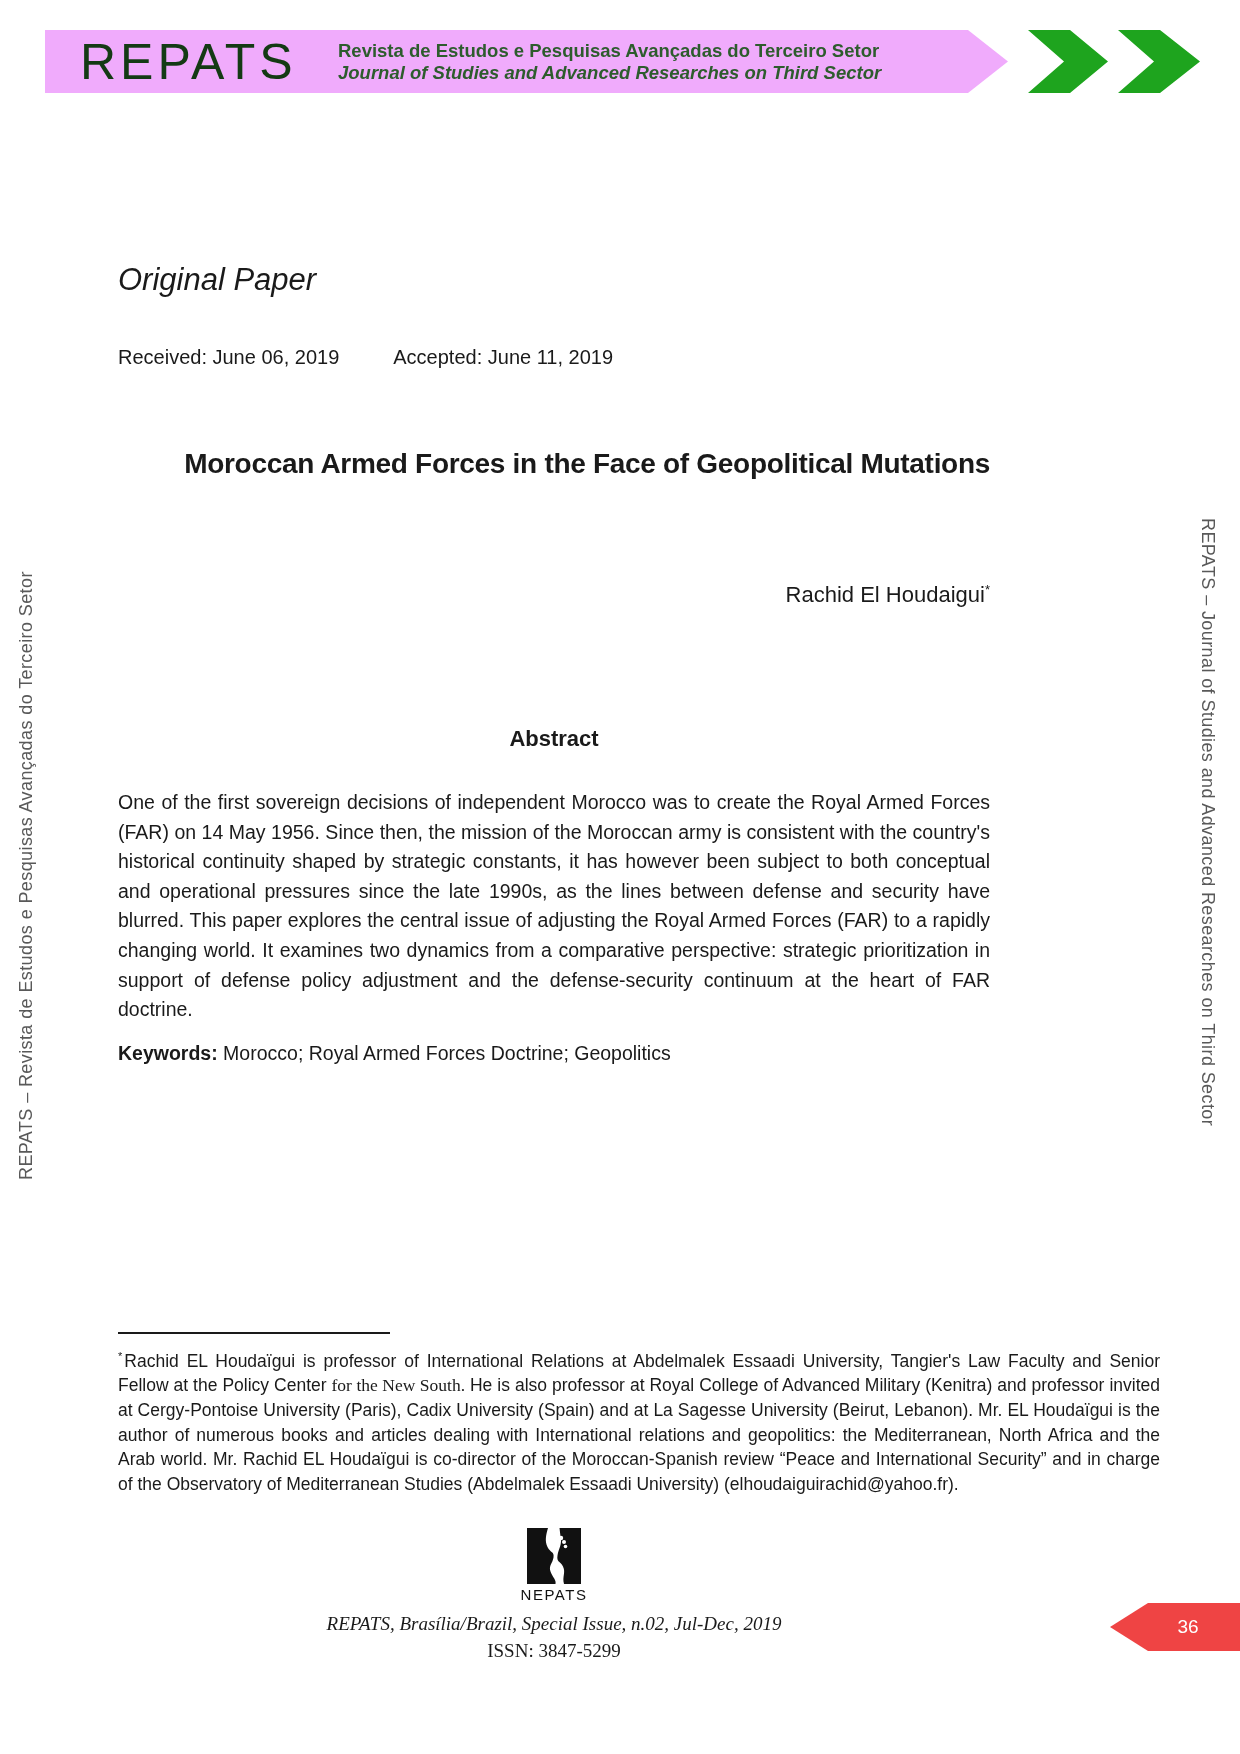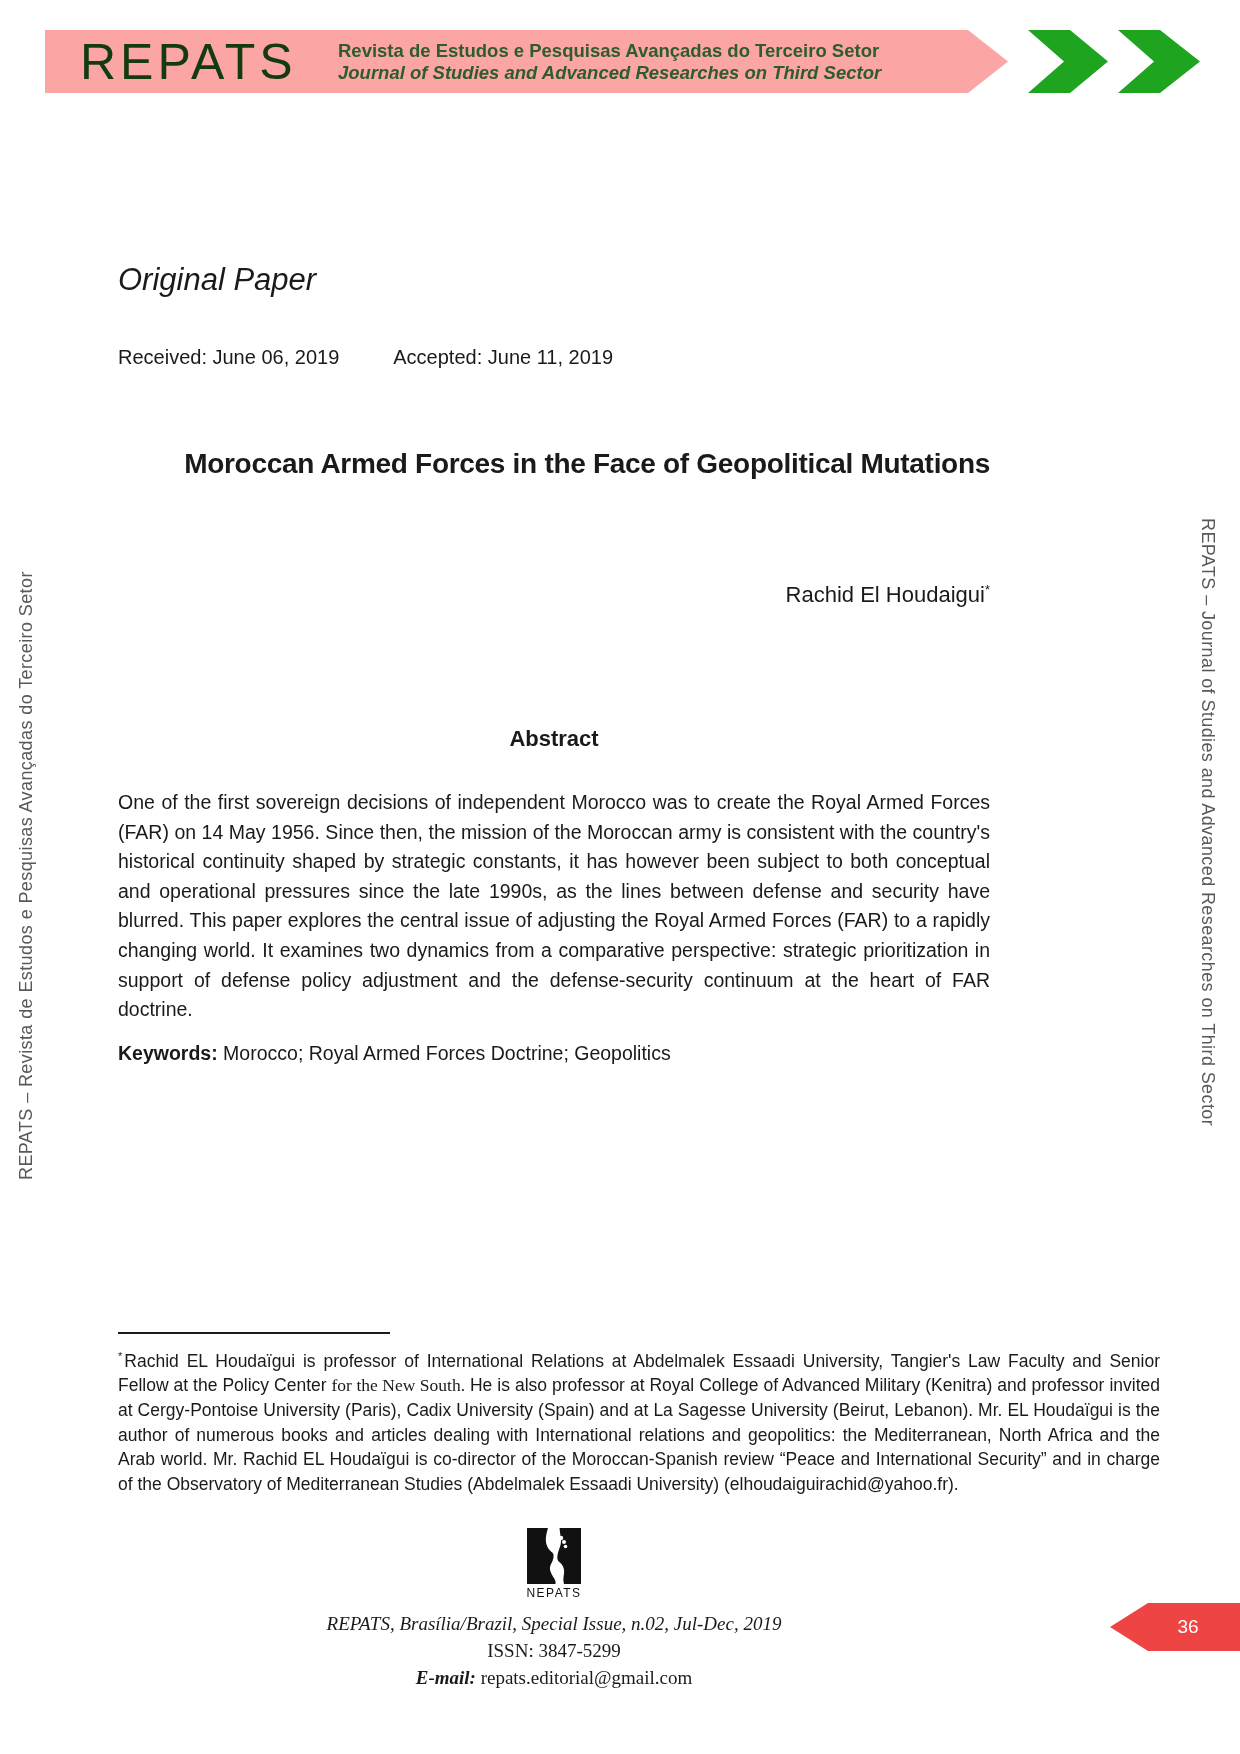--- a/index.html
+++ b/index.html
@@ -5,21 +5,21 @@
   * { margin:0; padding:0; box-sizing:border-box; }
   html,body { background:#ffffff; }
   .page {
     position:relative; width:1240px; height:1754px; background:#ffffff;
     font-family:"Liberation Sans", sans-serif; color:#1a1a1a; overflow:hidden;
   }
 
   
   .banner-main {
     position:absolute; left:45px; top:30px; width:963px; height:63px;
-    background:#fca5a5;
+    background:#f0abfc;
     clip-path:polygon(0 0, calc(100% - 40px) 0, 100% 50%, calc(100% - 40px) 100%, 0 100%);
   }
   .banner-logo {
     position:absolute; left:35px; top:4px; font-size:50px; line-height:56px;
     font-weight:400; letter-spacing:4px; color:#143a14;
   }
   .banner-subtitles {
     position:absolute; left:293px; top:10px; font-size:18.5px; line-height:22px;
     color:#2d5c2d; font-weight:700;
   }
@@ -58,21 +58,21 @@
   .footnote {
     position:absolute; left:118px; top:1344px; width:1042px;
     font-size:17.5px; line-height:24.6px; text-align:justify;
   }
   .footnote sup { font-size:11px; vertical-align:super; margin-right:2px; }
   .footnote .serif-frag { font-family:"Liberation Serif", serif; }
 
   
   .nepats { position:absolute; left:118px; top:1528px; width:872px; text-align:center; }
   .nepats svg { display:block; margin:0 auto; }
-  .nepats-caption { font-size:12px; letter-spacing:1.5px; margin-top:2px; color:#111111; }
+  .nepats-caption { font-size:15px; letter-spacing:1.5px; margin-top:2px; color:#111111; }
   .footer-lines { position:absolute; left:118px; top:1610px; width:872px; text-align:center; font-family:"Liberation Serif", serif; font-size:19px; line-height:27px; }
   .footer-lines .f1 { font-style:italic; }
   .footer-lines .f3 .email-label { font-weight:700; font-style:italic; }
 
   .page-badge {
     position:absolute; left:1110px; top:1603px; width:130px; height:48px;
     background:#ef4444;
     clip-path:polygon(0 50%, 38px 0, 100% 0, 100% 100%, 38px 100%);
     display:flex; align-items:center; justify-content:center;
     color:#ffffff; font-size:19px; padding-left:26px;
@@ -130,22 +130,19 @@
       <circle cx="34" cy="10" r="2.2" fill="#ffffff"></circle>
       <circle cx="37" cy="14" r="2.0" fill="#ffffff"></circle>
       <circle cx="38.5" cy="18.5" r="1.8" fill="#ffffff"></circle>
     </svg>
     <div class="nepats-caption">NEPATS</div>
   </div>
 
   <div class="footer-lines">
     <div class="f1">REPATS, Brasília/Brazil, Special Issue, n.02, Jul-Dec, 2019</div>
     <div class="f2">ISSN: 3847-5299</div>
-    <div class="f3">
-      <span class="email-label">E-mail:</span><span> repats.editorial@gmail.com</span>
-    </div>
   </div>
 
   <div class="page-badge">
     <span>36</span>
   </div>
 
 </div>
 
 </body></html>

